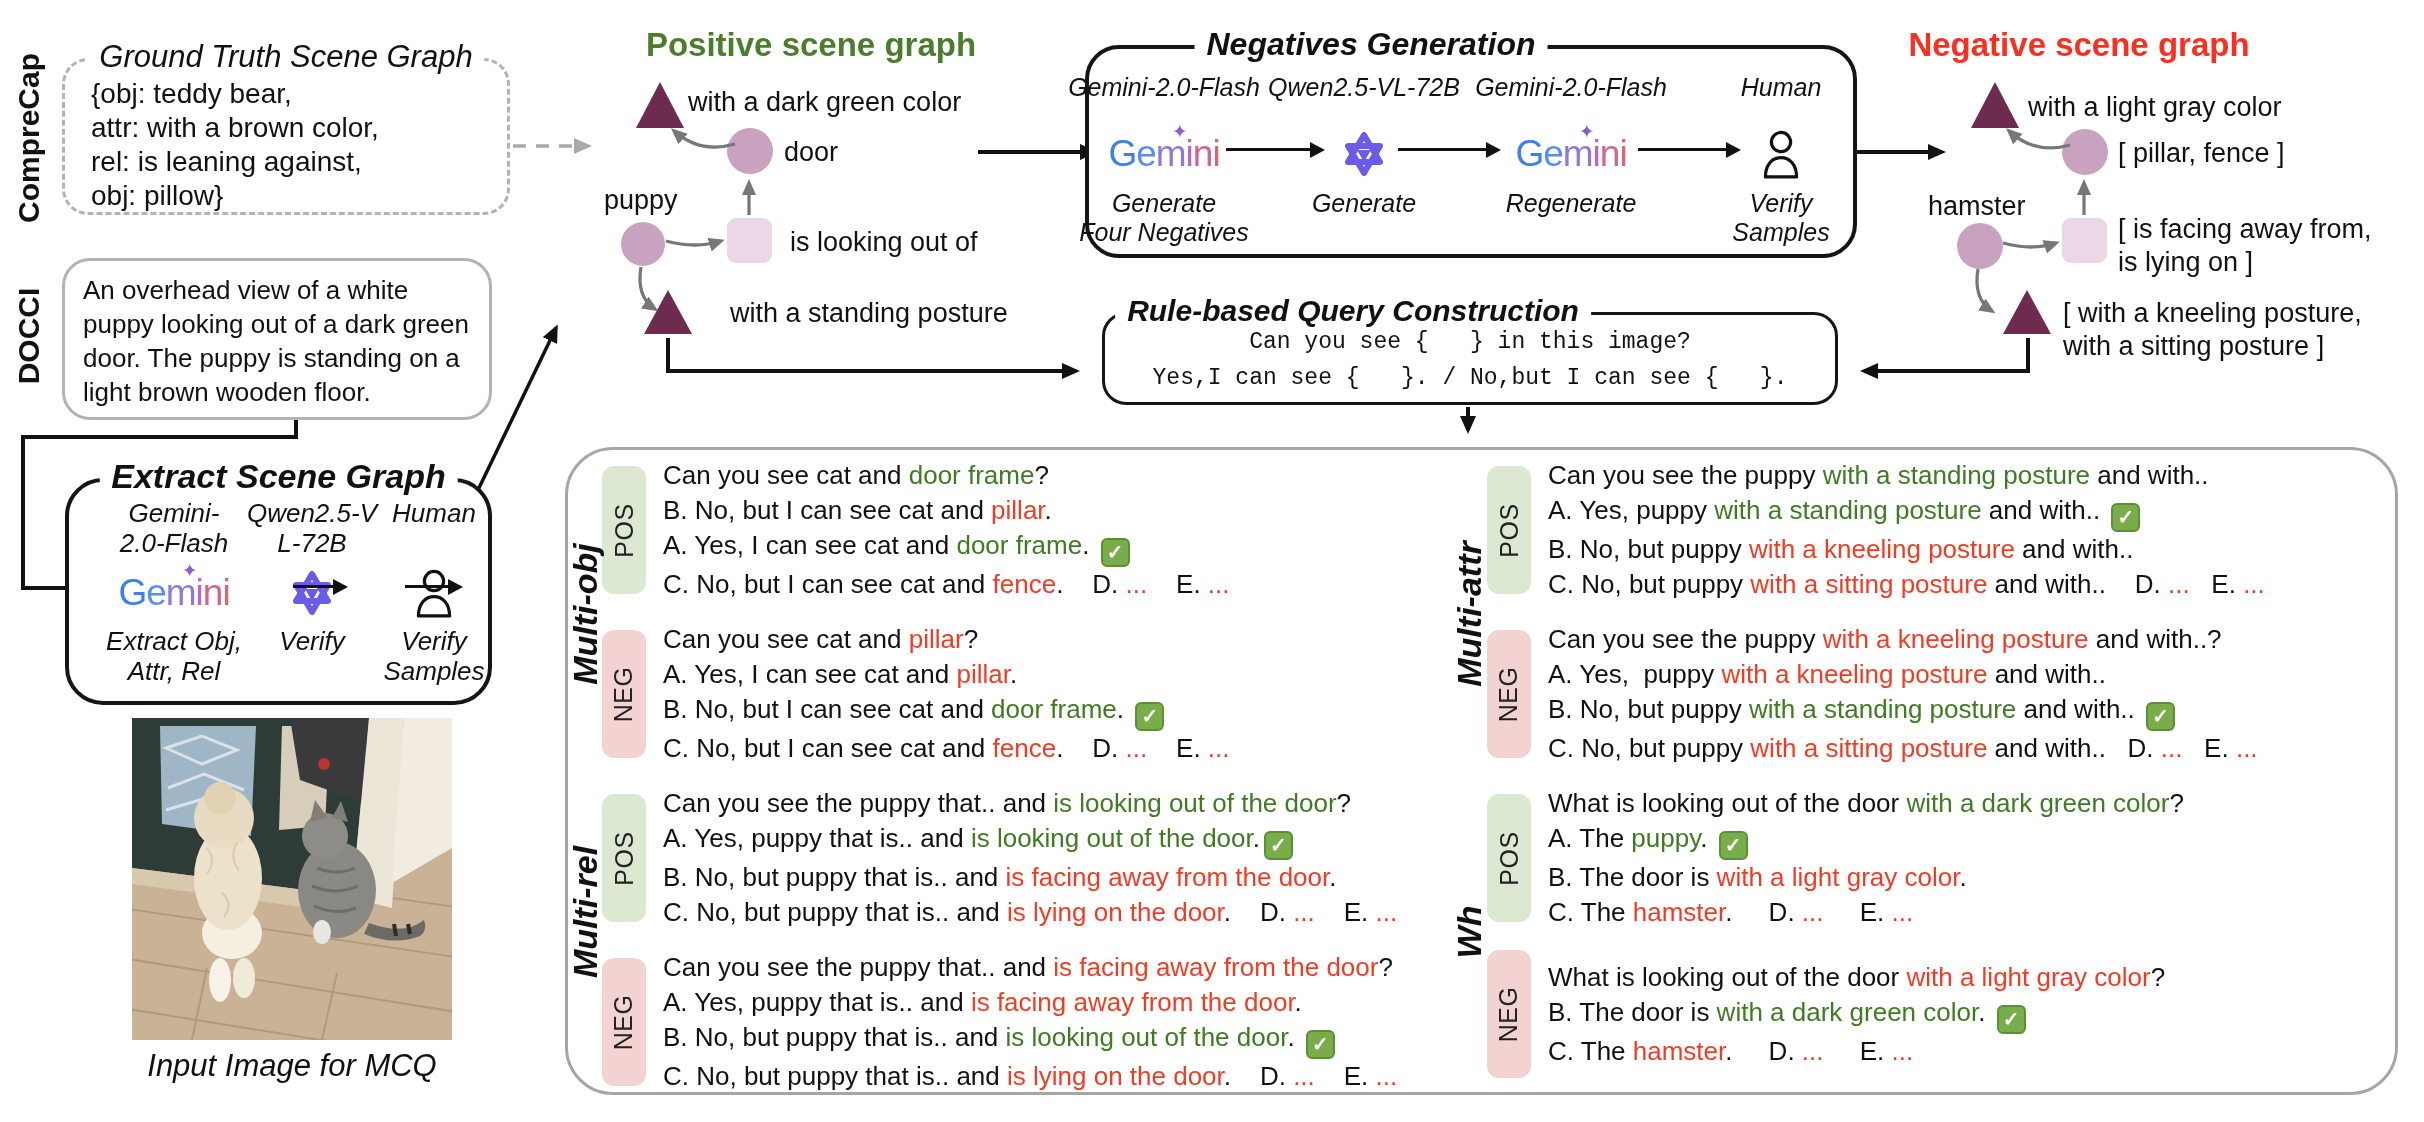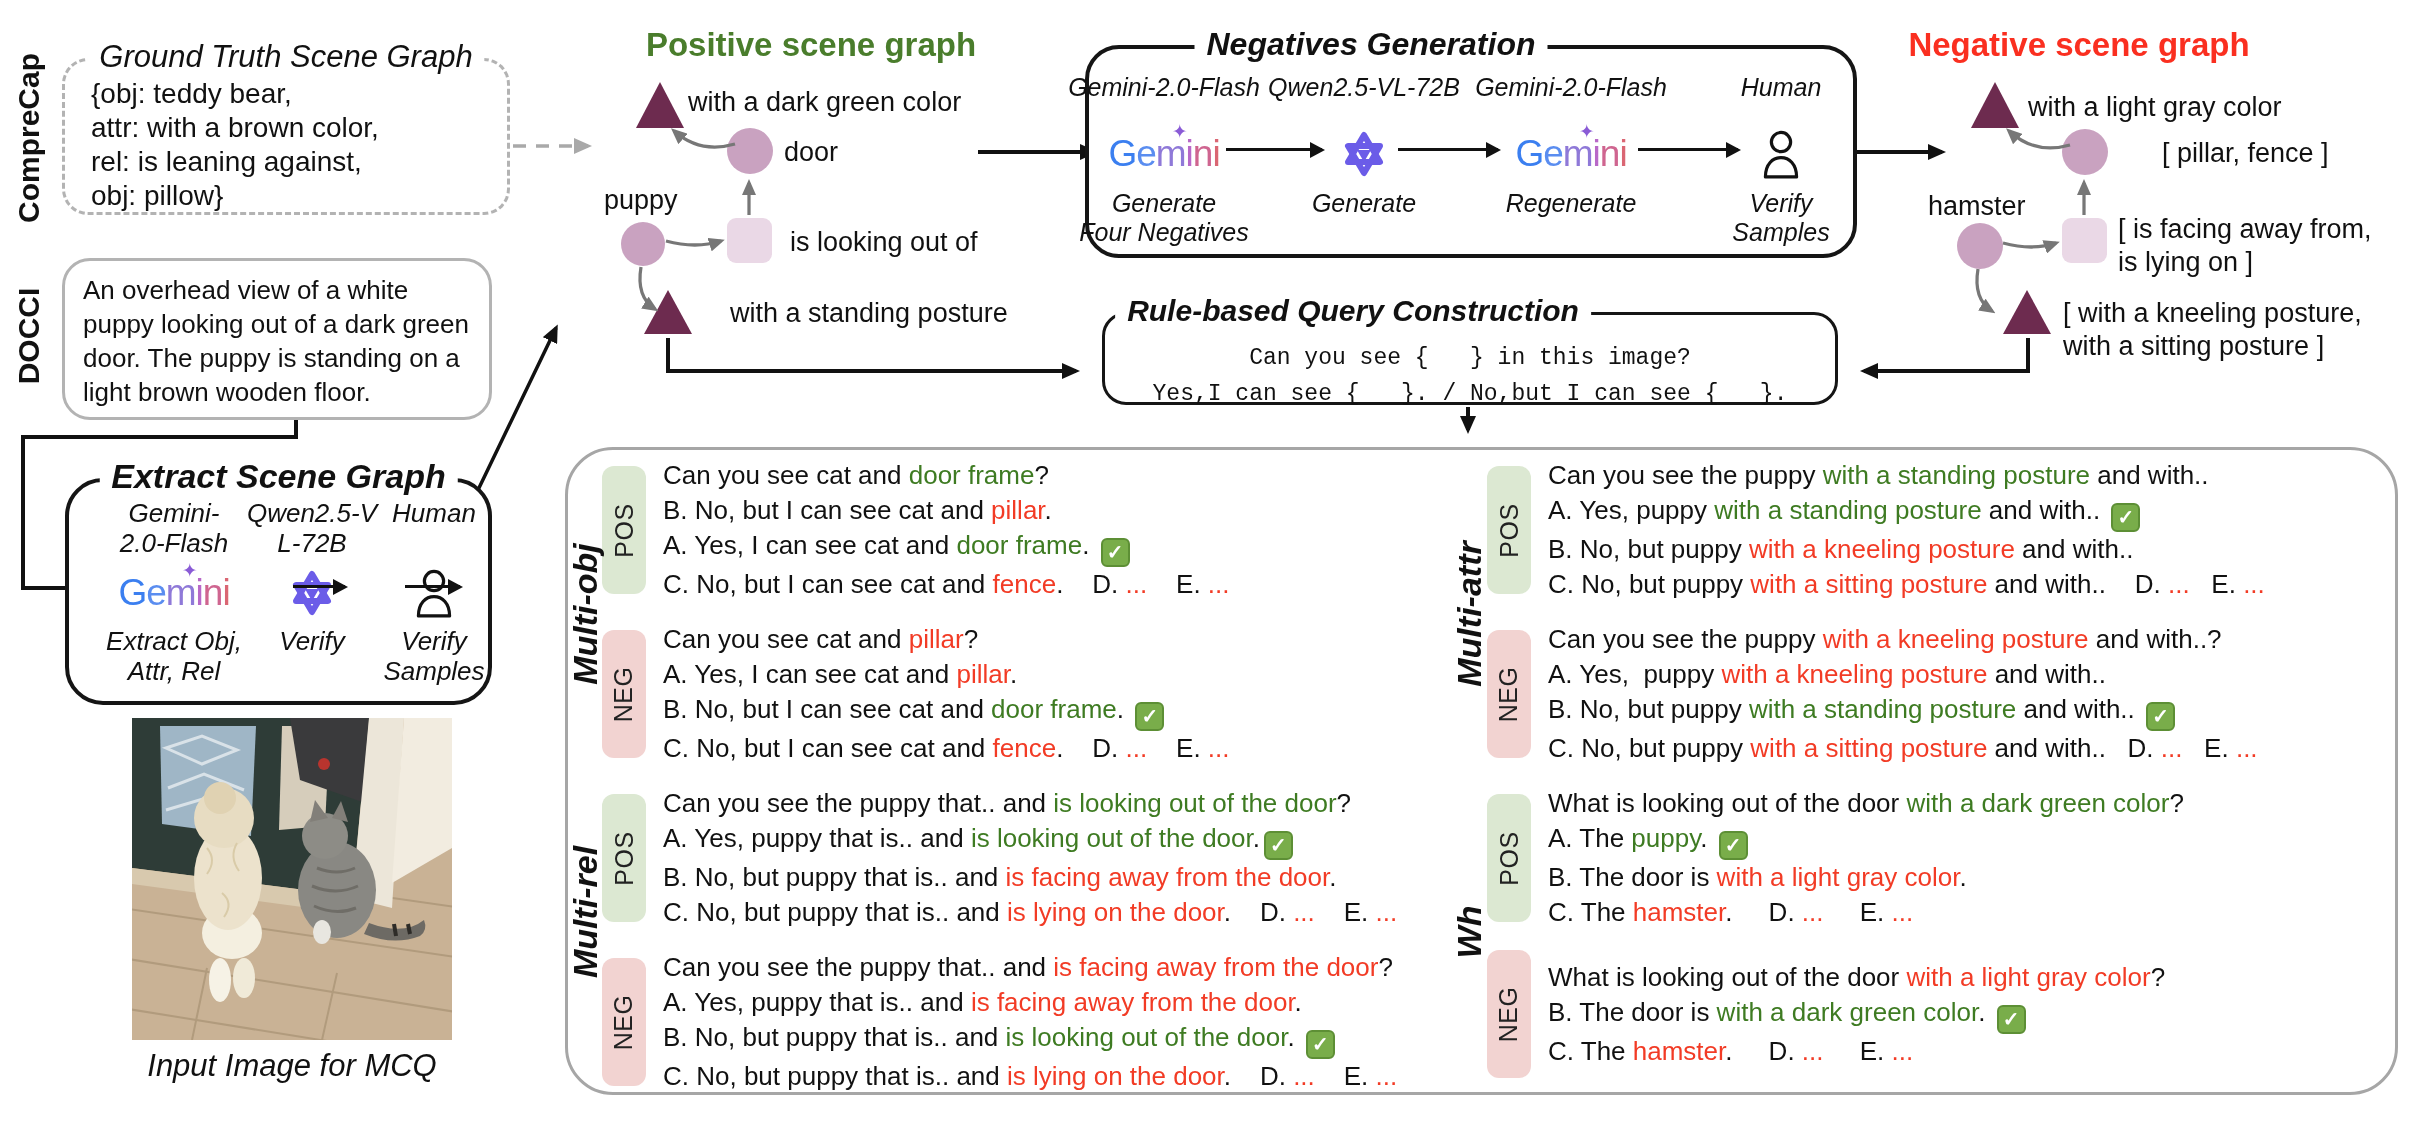--- a/index.html
+++ b/index.html
@@ -17,21 +17,21 @@
   #docci-box{left:62px;top:258px;width:430px;height:162px;border:3px solid #b3b3b3;}
   #docci-box .btitle{font-style:italic;font-size:31px;}
   #docci-text{padding:12px 0 0 18px;font-size:26px;line-height:34px;white-space:pre-line;}
   #extract-box{left:65px;top:478px;width:427px;height:227px;border:4px solid #151515;border-radius:38px;}
   #extract-box .btitle{font-weight:bold;font-style:italic;font-size:34px;top:-25px;}
   #negen-box{left:1085px;top:45px;width:772px;height:213px;border:4px solid #151515;border-radius:34px;}
   #negen-box .btitle{font-weight:bold;font-style:italic;font-size:32px;top:-23px;left:282px;}
   #rule-box{left:1102px;top:312px;width:736px;height:93px;border:3.5px solid #151515;border-radius:24px;}
   #rule-box .btitle{font-weight:bold;font-style:italic;font-size:30px;top:-21px;left:248px;}
   .mono-line{position:absolute;width:100%;text-align:center;font-family:"Liberation Mono",monospace;
-             font-size:23px;white-space:pre;margin-top:16px;}
+             font-size:23px;white-space:pre;}
   #rule-line1{top:14px;} #rule-line2{top:50px;}
   #mcq-box{left:565px;top:447px;width:1833px;height:648px;border:3.5px solid #a6a6a6;border-radius:48px;}
   
   .vlabel{position:absolute;transform:rotate(-90deg);transform-origin:0 0;text-align:center;
           white-space:nowrap;z-index:4;}
   .side-label{font-weight:bold;font-size:30px;}
   #lbl-comprecap{left:12px;top:248px;width:220px;}
   #lbl-docci{left:12px;top:416px;width:160px;}
   .sec-label{font-weight:bold;font-style:italic;font-size:34px;}
   #seclbl-0{left:566px;top:744px;width:260px;}
@@ -274,21 +274,21 @@
 </div>
       <div class="pl-role" style="left: 582px; top: 140px;">Verify
 Samples</div>
     </div>
   <div class="harrow" style="left:1226px;top:148px;width:96px;"></div>
   <div class="harrow" style="left:1398px;top:148px;width:100px;"></div>
   <div class="harrow" style="left:1638px;top:148px;width:100px;"></div>
 
   <div class="graph-title" id="neg-title">Negative scene graph</div>
   <div class="gtext" style="left:2028px;top:91px;">with a light gray color</div>
-  <div class="gtext" style="left:2118px;top:137px;margin-left:44px;">[ pillar, fence ]</div>
+  <div class="gtext" style="left:2118px;top:137px;">[ pillar, fence ]</div>
   <div class="gtext" style="left:1928px;top:190px;">hamster</div>
   <div class="gtext" style="left:2118px;top:213px;">[ is facing away from,
 is lying on ]</div>
   <div class="gtext" style="left:2063px;top:297px;">[ with a kneeling posture,
 with a sitting posture ]</div>
 
   <div class="roundbox" id="rule-box">
     <div class="btitle">Rule-based Query Construction</div>
     <div class="mono-line" id="rule-line1">Can you see {   } in this image?</div>
     <div class="mono-line" id="rule-line2">Yes,I can see {   }. / No,but I can see {   }.</div>

